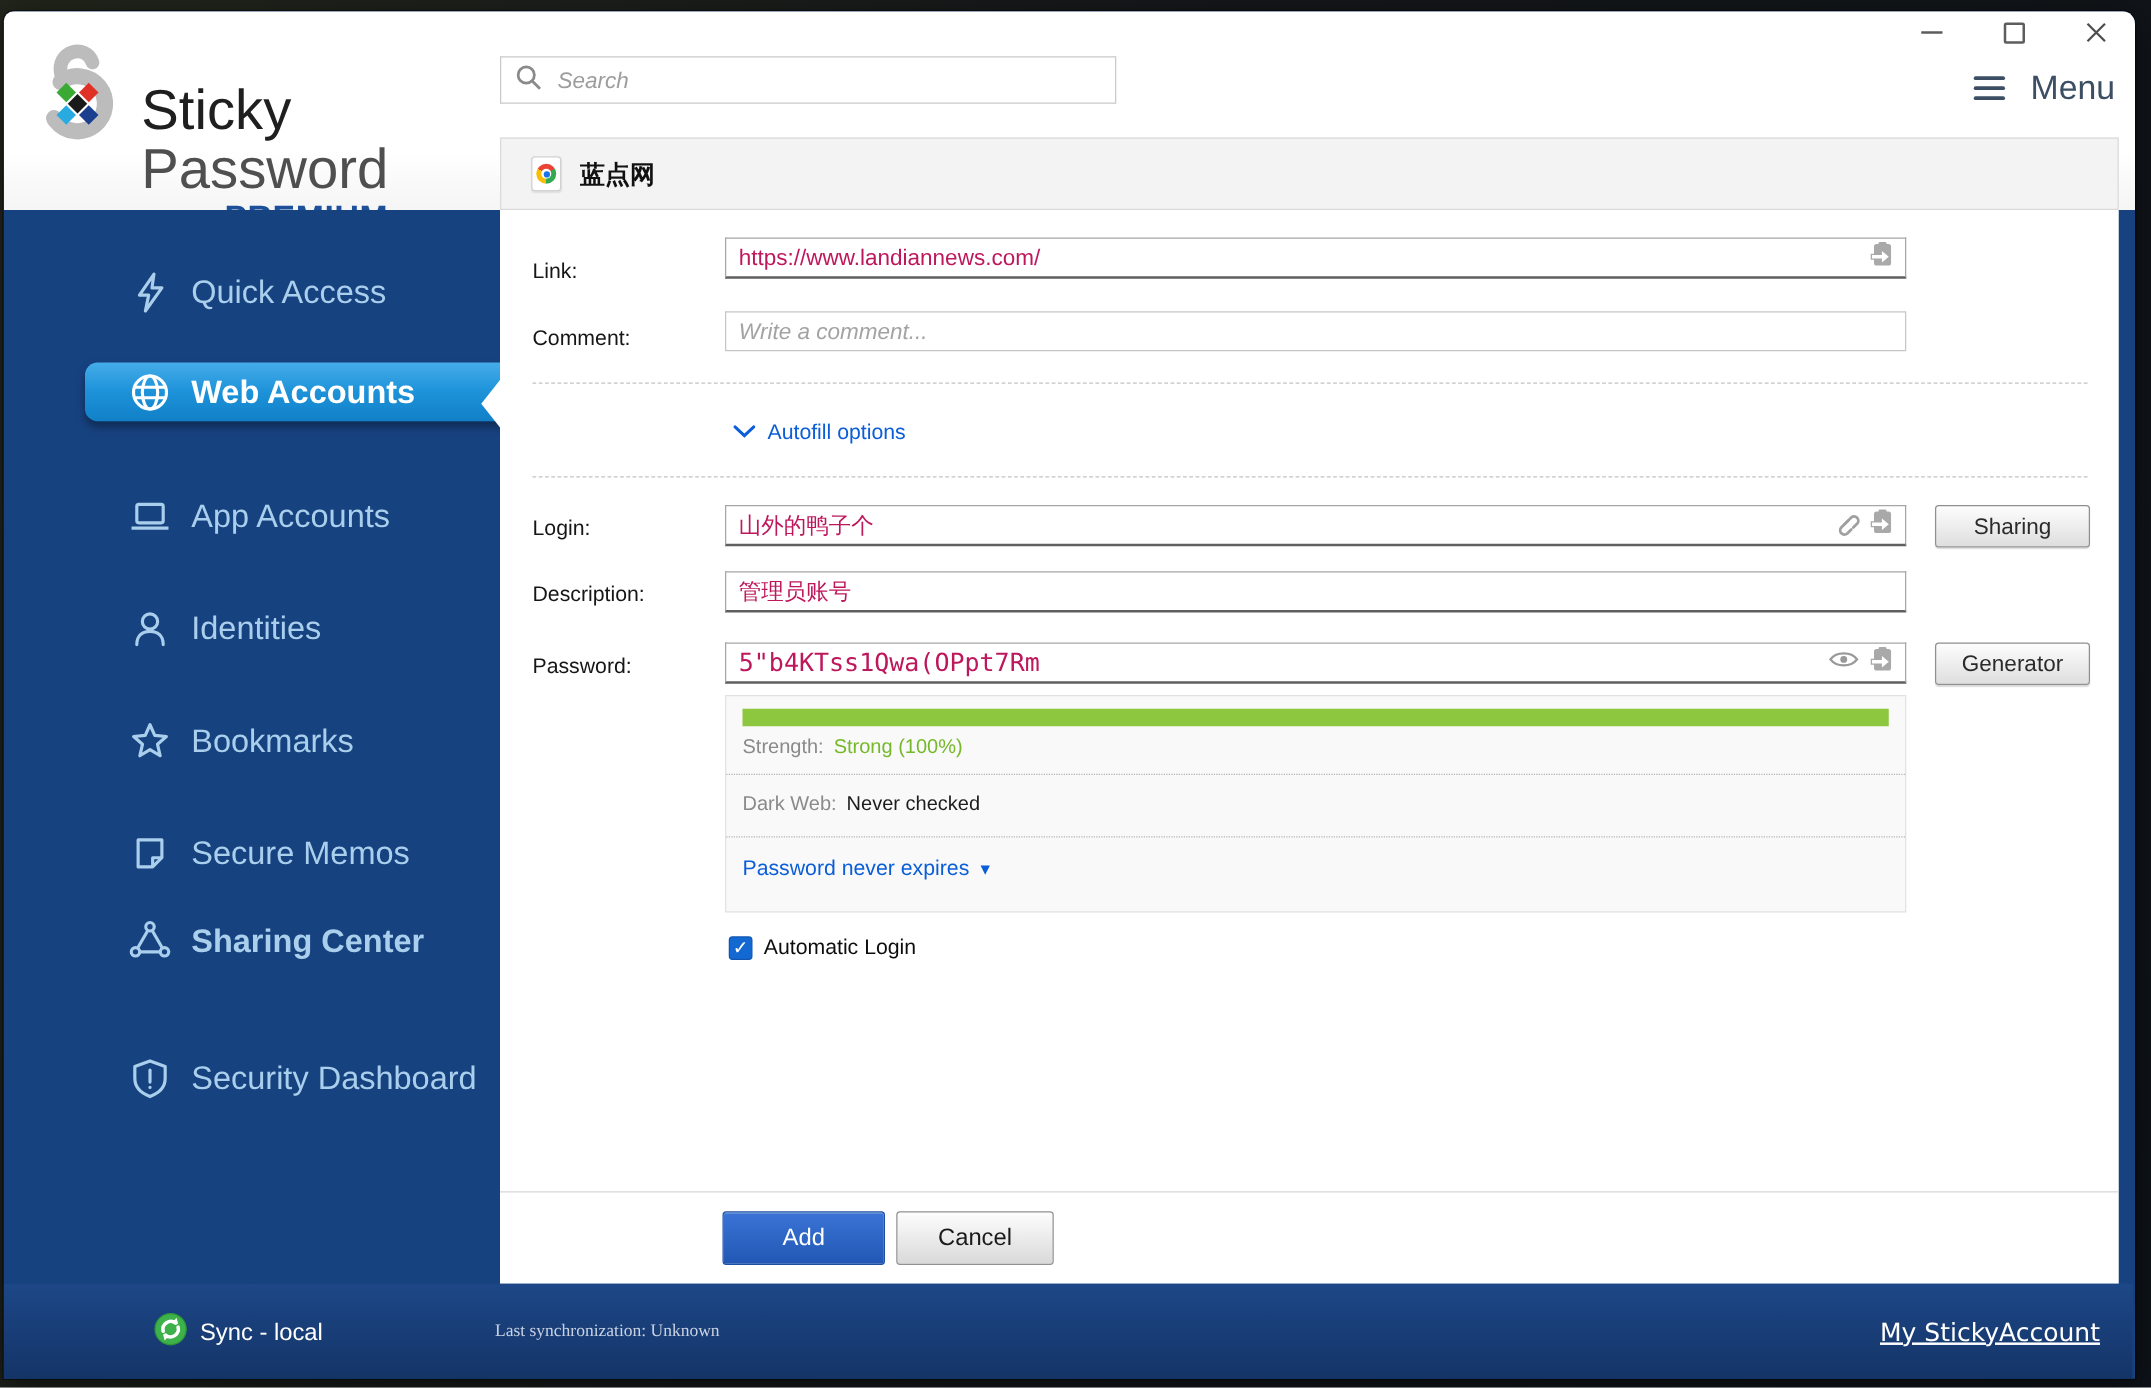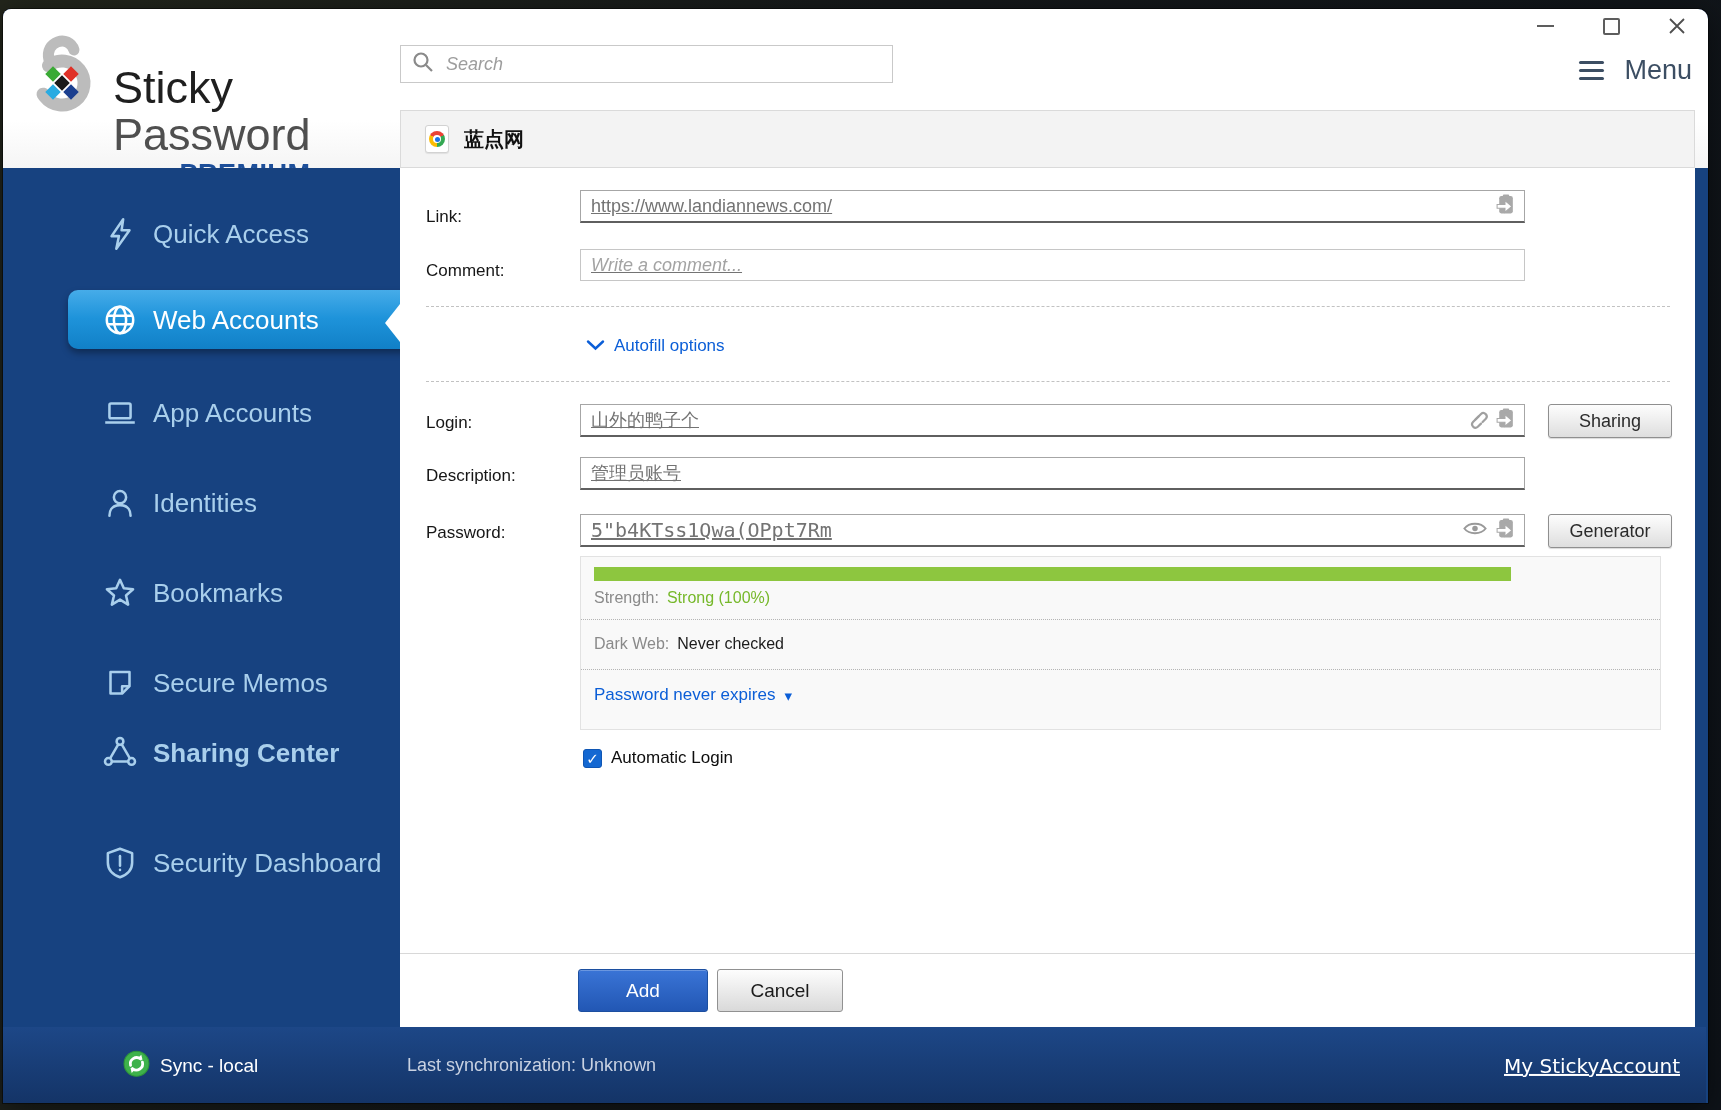--- a/index.html
+++ b/index.html
@@ -32,23 +32,23 @@
   .wclose svg{display:block;}
   .menu-btn{position:absolute;top:46px;right:16px;display:flex;align-items:center;gap:20px;color:#3c4e63;font-size:27px;}
   .hamb{display:flex;flex-direction:column;gap:5px;}
   .hline{width:25px;height:3px;background:#3c4e63;border-radius:2px;}
 
   
   .sidebar{position:absolute;left:0;top:159px;width:397px;height:859px;background:#174280;}
   .side-item{position:absolute;left:0;width:100%;height:50px;color:#a9cfec;font-size:26px;cursor:default;margin-left:43px;}
   .side-item .sicon{position:absolute;left:55px;top:50%;transform:translateY(-50%);width:38px;height:38px;}
   .side-item .slabel{position:absolute;left:107px;top:50%;transform:translateY(-50%);white-space:nowrap;}
-  .side-item.selected{left:22px;width:375px;height:59px;border-radius:10px 0 0 10px;
+  .side-item.selected{left:22px;width:375px;height:47px;border-radius:10px 0 0 10px;
     background:linear-gradient(#46ace9,#1e93da 48%,#1180c7);
-    box-shadow:0 4px 7px rgba(0,0,0,.35);color:#ffffff;font-weight:normal;}
+    box-shadow:0 4px 7px rgba(0,0,0,.35);color:#ffffff;font-weight:bold;}
   .side-item.selected .sicon{left:33px;}
   .side-item.selected .slabel{left:85px;}
   .notch{position:absolute;left:382px;top:295px;width:0;height:0;
     border-top:19px solid transparent;border-bottom:19px solid transparent;border-right:15px solid #ffffff;}
 
   
   .content{position:absolute;left:397px;top:101px;width:1295px;height:917px;background:#ffffff;}
   .form-titlebar{position:absolute;left:0;top:0;width:1295px;height:58px;background:#f3f3f3;
     border:1px solid #dadada;box-sizing:border-box;display:flex;align-items:center;padding-left:24px;gap:15px;}
   .form-title{font-size:20px;font-weight:bold;color:#111;}
@@ -57,33 +57,33 @@
   .chrome-ball{width:16px;height:16px;border-radius:50%;position:relative;
     background:conic-gradient(from -60deg,#ea4335 0 120deg,#34a853 0 240deg,#fbbc05 0 360deg);}
   .chrome-ball::before{content:"";position:absolute;inset:4px;background:#fff;border-radius:50%;}
   .chrome-ball::after{content:"";position:absolute;inset:5.5px;background:#1a73e8;border-radius:50%;}
 
   .flabel{position:absolute;left:26px;font-size:17px;color:#161616;}
   .tbox{position:absolute;left:180px;width:945px;height:33px;background:#fff;box-sizing:border-box;
     border:1px solid #a6a6a6;border-bottom:2px solid #5f5f5f;display:flex;align-items:center;}
   .tbox.light{border:1px solid #c6c6c6;}
   .tbox input{flex:1;min-width:0;border:0;outline:0;background:transparent;padding:0 10px;
-    font:18px "Liberation Sans","DejaVu Sans",sans-serif;color:#737373;text-decoration:underline;}
+    font:18px "Liberation Sans","DejaVu Sans",sans-serif;color:#be185d;}
   .tbox input::placeholder{color:#a3a3a3;font-style:italic;}
   .tbox input.mono{font:20px "DejaVu Sans Mono",monospace;letter-spacing:0;}
   .ficons{display:flex;align-items:center;gap:7px;padding-right:8px;}
   .hdash{position:absolute;left:26px;width:1244px;height:0;border-top:1px dashed #c2c2c2;}
   .link-row{position:absolute;display:flex;align-items:center;gap:9px;color:#0b5ed7;font-size:17px;cursor:default;}
   .caret{font-size:15px;line-height:1;}
   .gbtn{position:absolute;left:1148px;width:124px;height:34px;box-sizing:border-box;
     background:linear-gradient(#fdfdfd,#dedede);border:1px solid #8f8f8f;border-radius:3px;
     font-size:18px;color:#2b2b2b;display:flex;align-items:center;justify-content:center;
     box-shadow:0 1px 1px rgba(0,0,0,.15);cursor:default;}
 
-  .strengthbox{position:absolute;left:180px;top:446px;width:1081px;height:174px;box-sizing:border-box;
+  .strengthbox{position:absolute;left:180px;top:446px;width:945px;height:174px;box-sizing:border-box;
     background:#f9f9f9;border:1px solid #e2e2e2;}
   .sbar-track{position:absolute;left:13px;top:10px;width:917px;height:14px;background:#e4e4e4;}
   .sbar-fill{height:100%;background:#8dc63f;}
   .srow{position:absolute;left:13px;font-size:16px;display:flex;gap:8px;align-items:baseline;}
   .srow .skey{color:#8a8a8a;}
   .sdot{position:absolute;left:0;width:100%;height:0;border-top:1px dotted #b5b5b5;}
   .strong-val{color:#76b82a;}
   .dark-val{color:#1c1c1c;}
 
   .cbrow{position:absolute;left:183px;top:638px;display:flex;align-items:center;gap:9px;}
@@ -97,21 +97,21 @@
   .add-btn{left:178px;width:130px;background:linear-gradient(#3a74d6,#2257b4);
     border:1px solid #1c4fa0;color:#fff;box-shadow:inset 0 1px 0 rgba(255,255,255,.25);}
   .cancel-btn{left:317px;width:126px;background:linear-gradient(#fdfdfd,#d9d9d9);
     border:1px solid #919191;color:#1a1a1a;}
 
   
   .footer{position:absolute;left:0;top:1018px;width:1703px;height:76px;
     background:linear-gradient(#1d4787,#143467);}
   .sync{position:absolute;left:120px;top:50%;transform:translateY(-46%);display:flex;align-items:center;gap:10px;
     color:#ffffff;font-size:19px;}
-  .lastsync{position:absolute;left:404px;top:50%;transform:translateY(-46%);color:#c9d2e2;font-size:18px;}
+  .lastsync{position:absolute;left:393px;top:50%;transform:translateY(-46%);color:#c9d2e2;font-size:14px;font-family:Liberation Serif, serif;}
   .myaccount{position:absolute;right:26px;top:50%;transform:translateY(-46%);color:#ffffff;font-size:20px;
     text-decoration:underline;cursor:default;font-family:"DejaVu Sans","Liberation Sans",sans-serif;}
 </style>
 </head>
 <body>
 
 <div class="window">
 
   <div class="header">
     <div class="logo">

